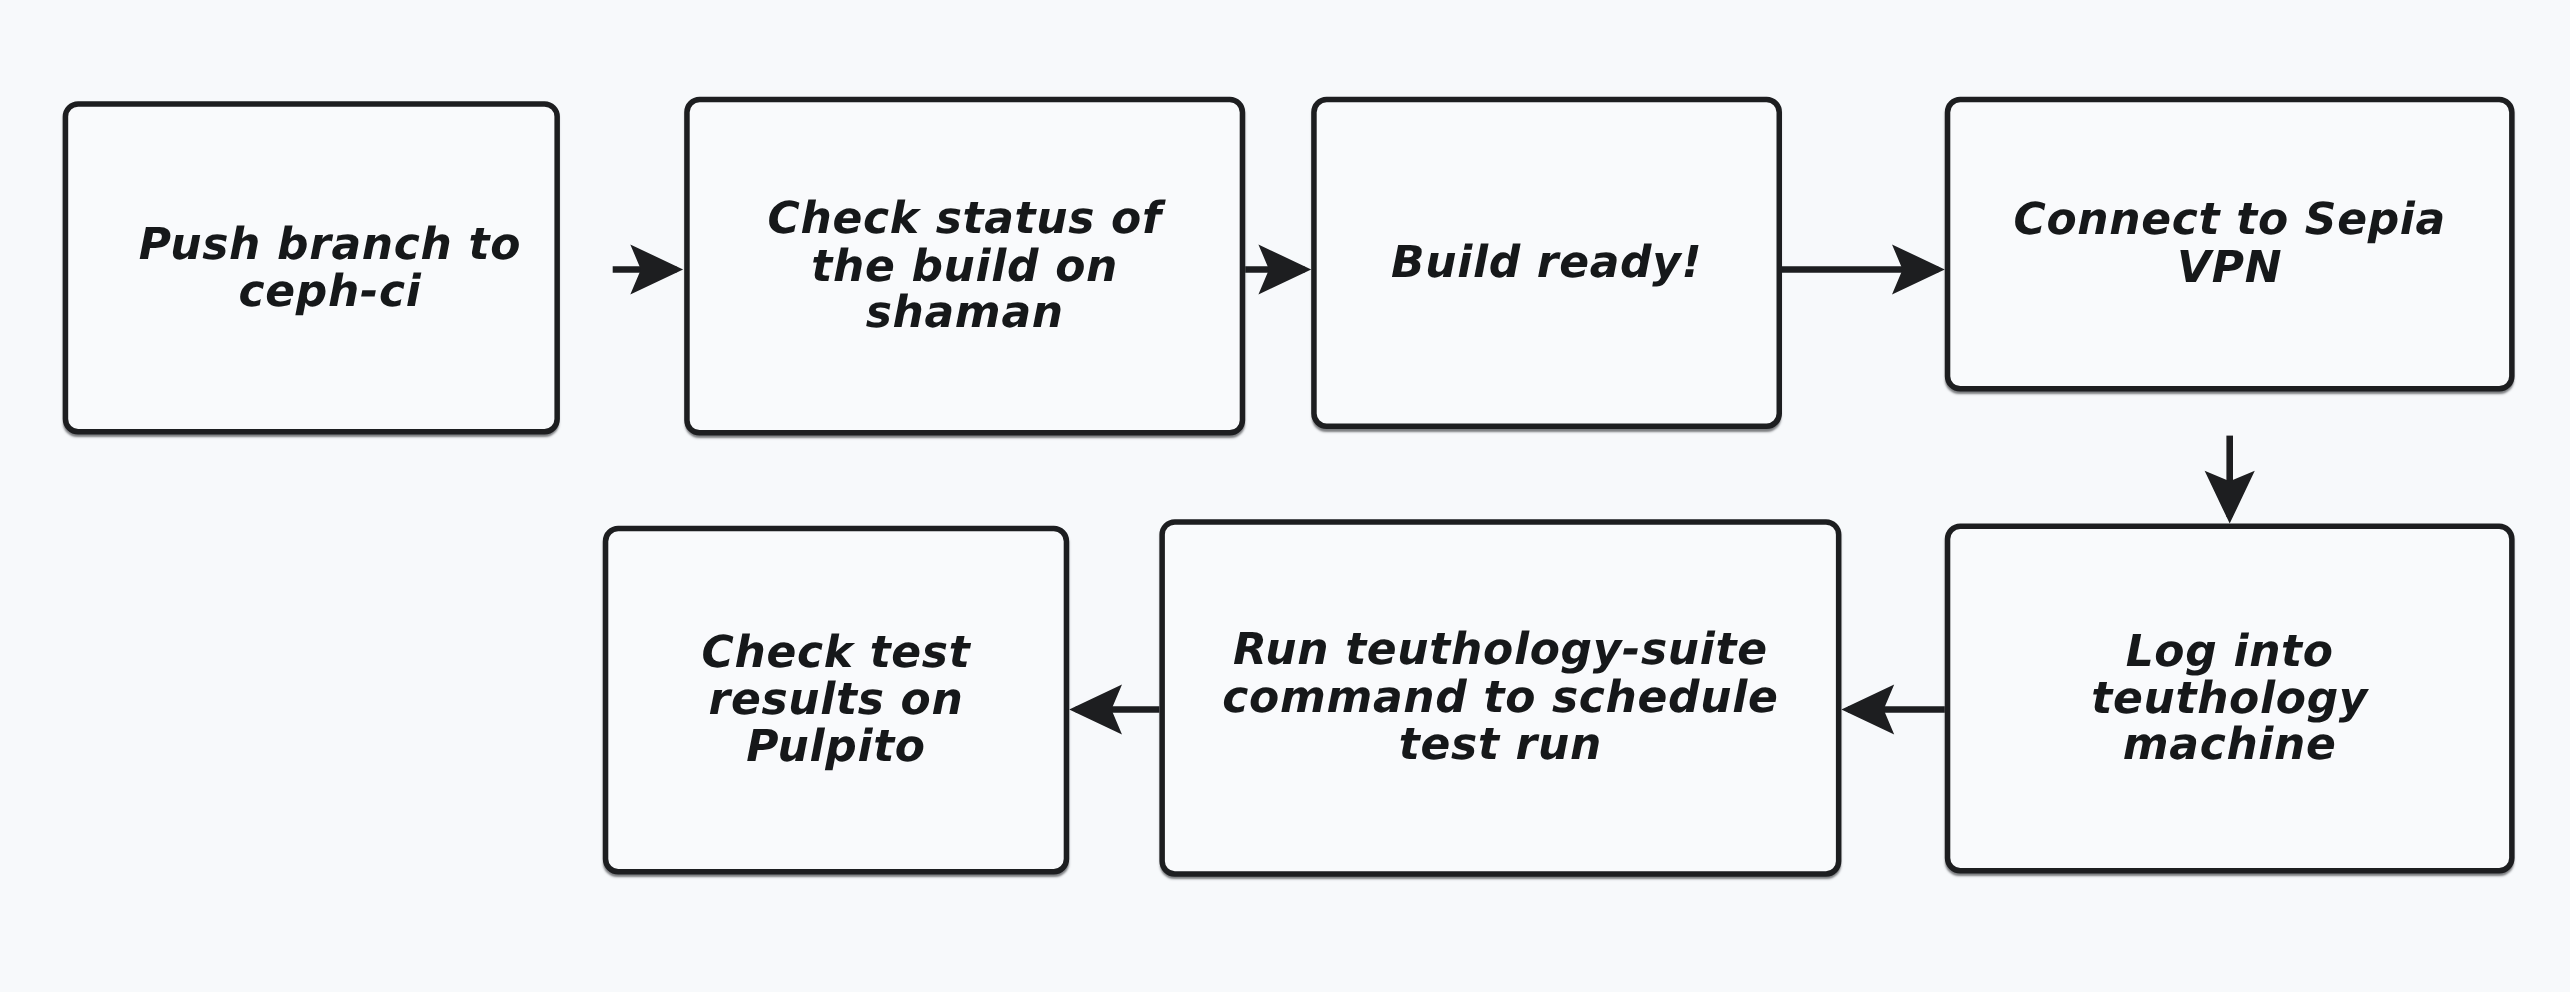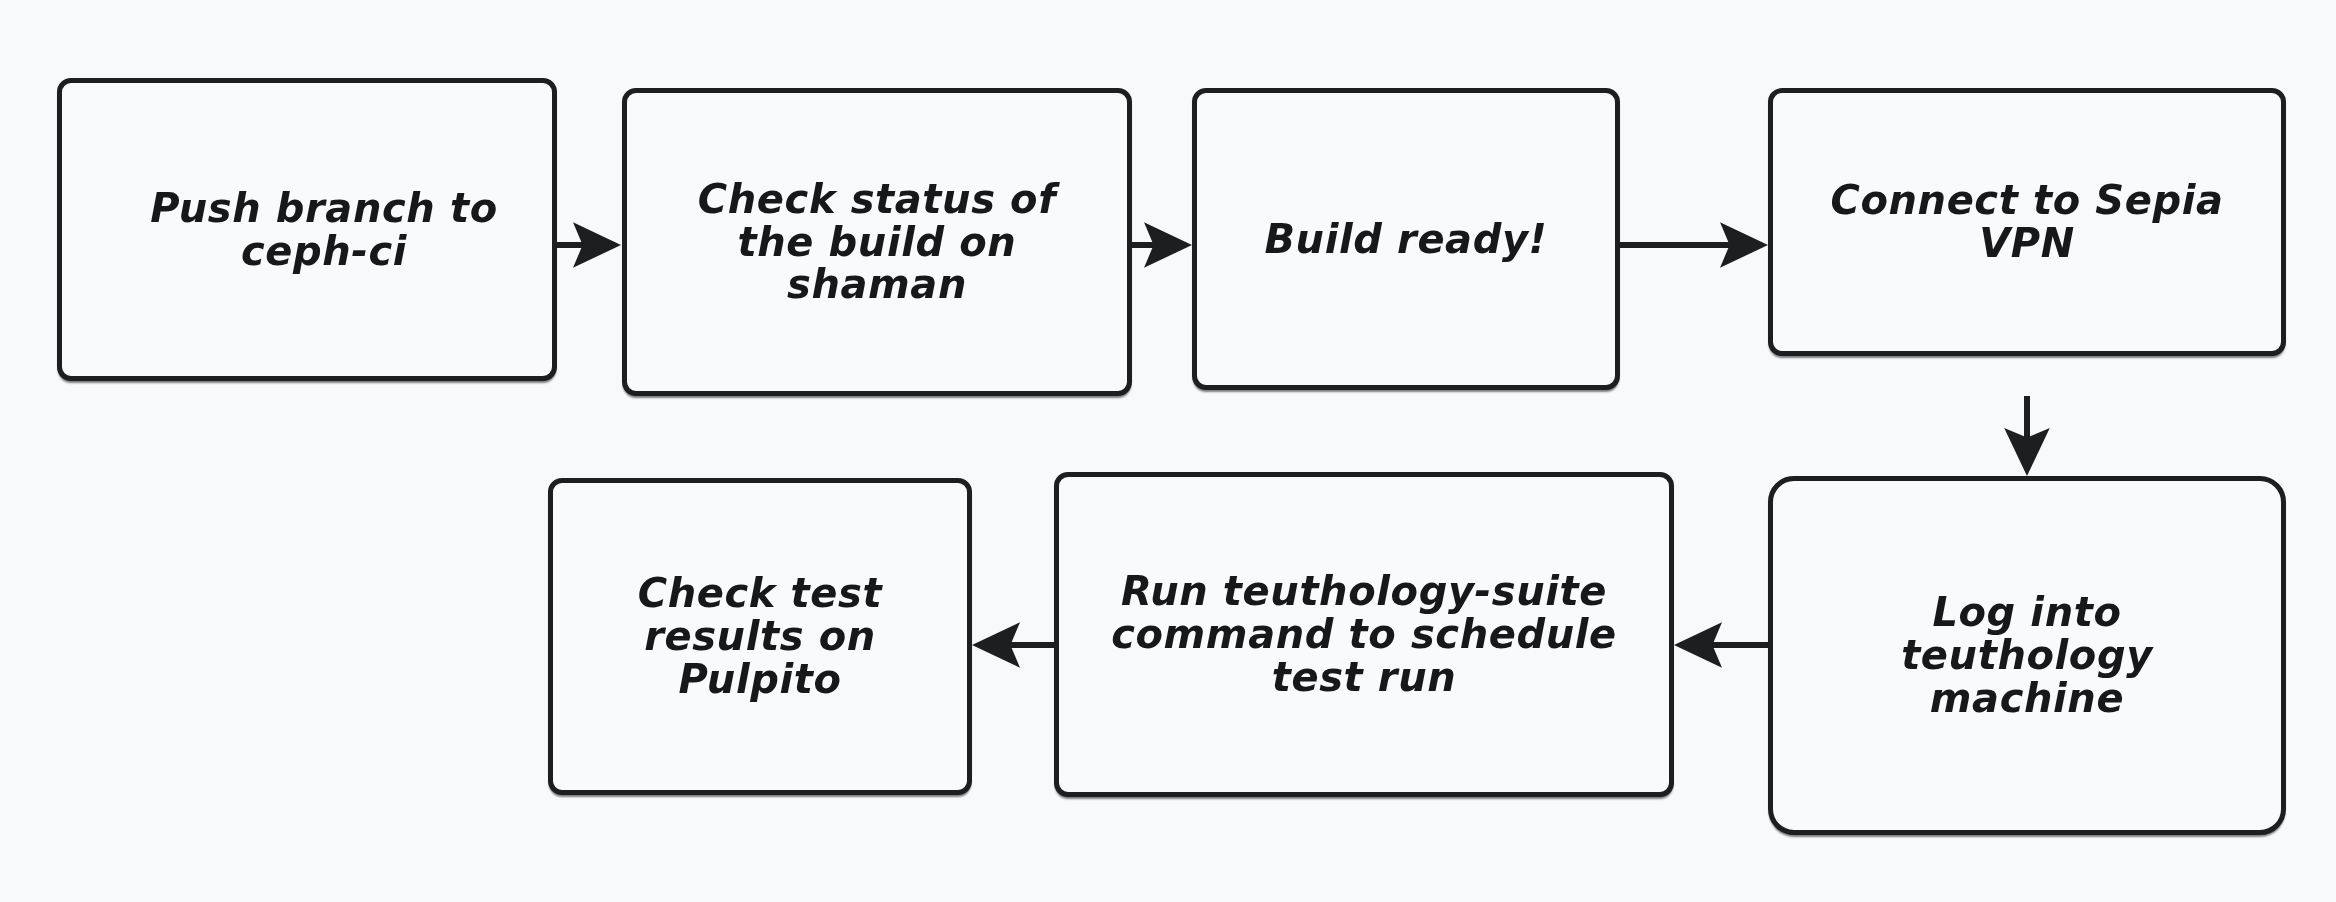--- a/index.html
+++ b/index.html
@@ -45,25 +45,25 @@
     line-height: 1.07;
     letter-spacing: 0.6px;
     padding: 6px 14px;
     box-shadow: 0 3px 2px -1px rgba(20,22,25,0.55);
   }
   .node-label {
     display: block;
     white-space: pre-line;
   }
   
-  #node-push-branch      { left: 57px;   top: 78px;  width: 500px; height: 303px; padding-left: 48px; }
+  #node-push-branch      { left: 57px;   top: 92px;  width: 452px; height: 303px; padding-left: 48px; }
   #node-check-status     { left: 622px;  top: 88px;  width: 510px; height: 308px; }
   #node-build-ready      { left: 1192px; top: 88px;  width: 428px; height: 302px; }
   #node-connect-vpn      { left: 1768px; top: 88px;  width: 518px; height: 268px; }
-  #node-log-teuthology   { left: 1768px; top: 476px; width: 518px; height: 359px; border-radius: 26px; }
+  #node-log-teuthology   { left: 1768px; top: 476px; width: 518px; height: 318px; }
   #node-run-suite        { left: 1054px; top: 472px; width: 620px; height: 325px; }
   #node-check-results    { left: 548px;  top: 478px; width: 424px; height: 317px; }
 </style>
 </head>
 <body>
 
 <div id="flowchart-canvas">
 
   <svg id="edge-layer" viewBox="0 0 2336 902" xmlns="http://www.w3.org/2000/svg">
     <defs>

